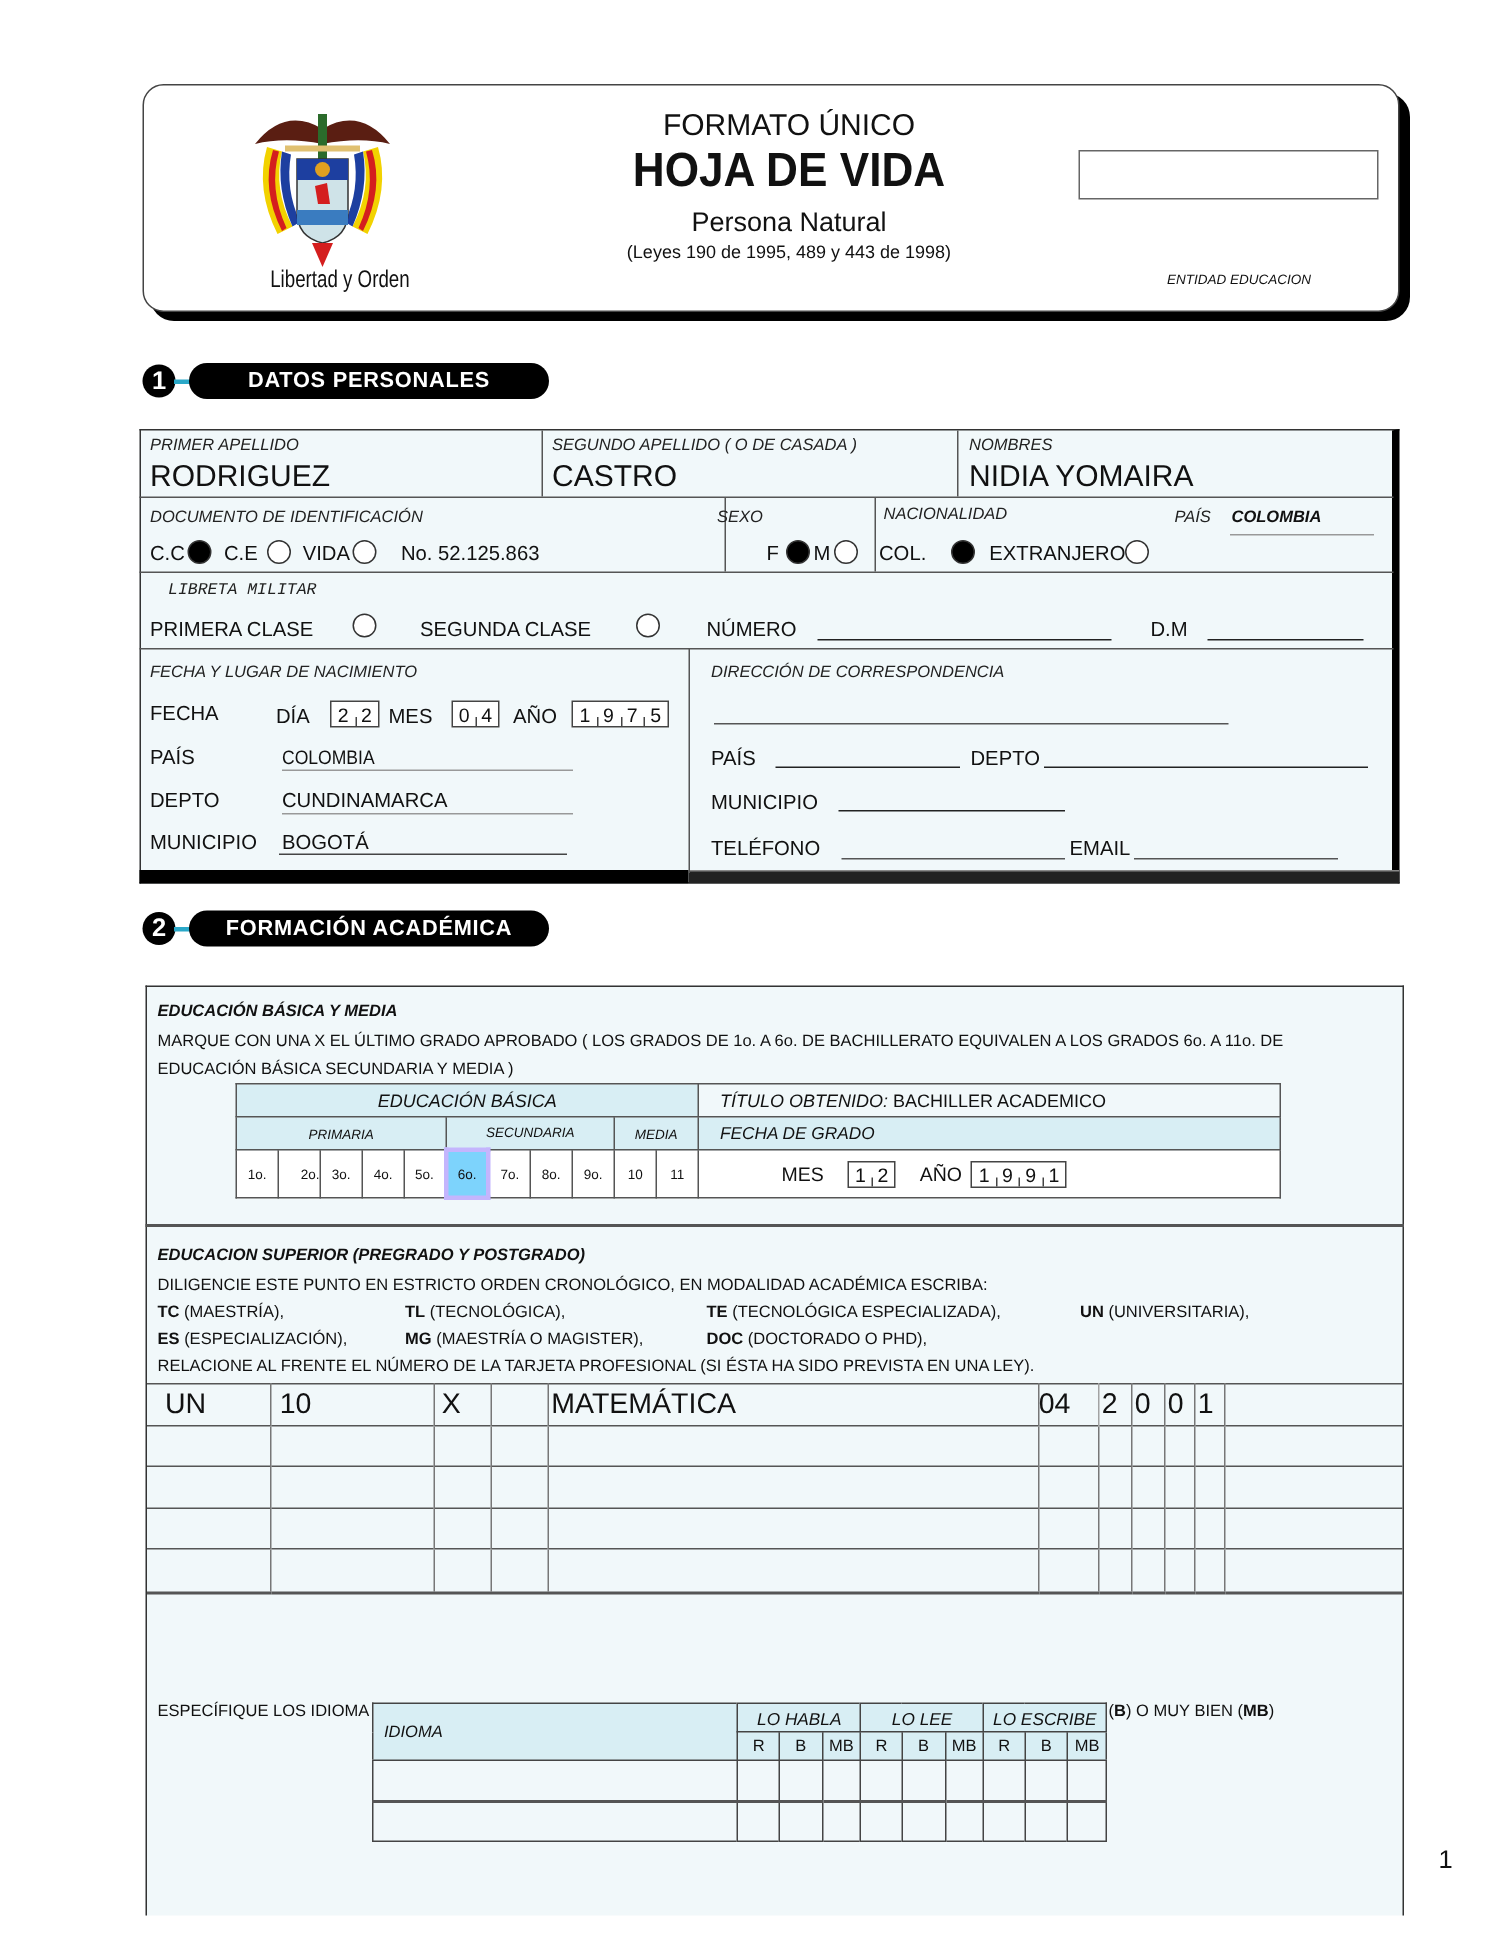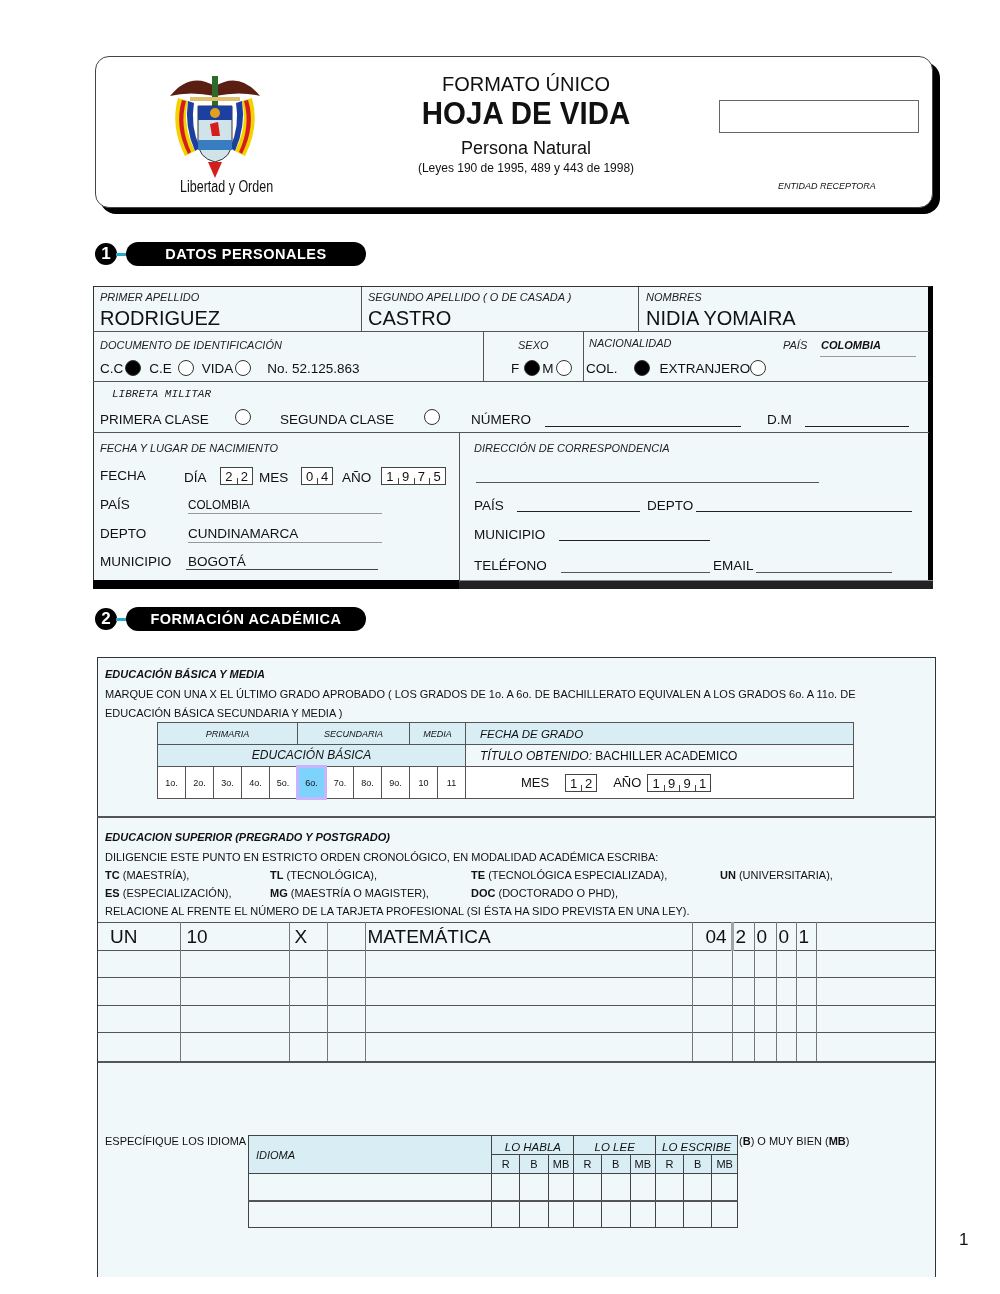--- a/index.html
+++ b/index.html
@@ -59,21 +59,21 @@
   </svg>
 </div>
 <div class="abs" style="left:170px;top:178px;width:92px;text-align:center;font-size:16px;font-family:'Liberation Sans Narrow','Liberation Sans',sans-serif;transform:scaleX(0.78);transform-origin:center;white-space:nowrap;">Libertad y Orden</div>
 
 <div class="abs" style="left:376px;top:73px;width:300px;text-align:center;font-size:20px;">FORMATO ÚNICO</div>
 <div class="abs" style="left:376px;top:95px;width:300px;text-align:center;font-size:32px;font-weight:bold;transform:scaleX(0.92);">HOJA DE VIDA</div>
 <div class="abs" style="left:376px;top:138px;width:300px;text-align:center;font-size:18px;">Persona Natural</div>
 <div class="abs" style="left:376px;top:161px;width:300px;text-align:center;font-size:12px;">(Leyes 190 de 1995, 489 y 443 de 1998)</div>
 
 <div class="abs entidad-box"></div>
-<div class="abs" style="left:778px;top:181px;font-size:9px;font-style:italic;">ENTIDAD RECEPTORA</div>
+<div class="abs" style="left:778px;top:181px;font-size:9px;font-style:italic;">ENTIDAD EDUCACION</div>
 
 <div class="abs num" style="left:95px;top:243px;">1</div>
 <div class="abs connector" style="left:116px;top:253px;"></div>
 <div class="abs pill" style="left:126px;top:242px;width:240px;">DATOS PERSONALES</div>
 
 <div class="abs bg" style="left:93px;top:286px;width:840px;height:303px;border:1.5px solid #333;border-right:5px solid #000;"></div>
 
 <div class="abs" style="left:93px;top:580px;width:366px;height:9px;background:#000;"></div>
 <div class="abs" style="left:459px;top:580px;width:474px;height:9px;background:#222;border-top:1px solid #888;"></div>
 
@@ -96,21 +96,21 @@
 <div class="abs txt" style="left:100px;top:360px;display:flex;align-items:center;gap:2px;">
   <span>C.C</span>
   <span class="radio on"></span>
   <span style="margin-left:6px;">C.E</span>
   <span class="radio" style="margin-left:4px;"></span>
   <span style="margin-left:6px;">VIDA</span>
   <span class="radio"></span>
   <span style="margin-left:14px;">No. 52.125.863</span>
 </div>
 
-<div class="abs lbl" style="left:518px;top:339px;">SEXO</div>
+<div class="abs lbl" style="left:478px;top:339px;">SEXO</div>
 <div class="abs txt" style="left:511px;top:360px;display:flex;align-items:center;gap:2px;">
   <span>F</span>
   <span class="radio on" style="margin-left:3px;"></span>
   <span>M</span>
   <span class="radio"></span>
 </div>
 
 <div class="abs lbl" style="left:589px;top:337px;">NACIONALIDAD</div>
 <div class="abs txt" style="left:586px;top:360px;display:flex;align-items:center;">
   <span>COL.</span>
@@ -183,32 +183,32 @@
 <div class="abs pill" style="left:126px;top:607px;width:240px;">FORMACIÓN ACADÉMICA</div>
 
 <div class="abs bg" style="left:97px;top:657px;width:839px;height:620px;border:1.5px solid #333;border-bottom:none;"></div>
 
 <div class="abs" style="left:105px;top:668px;font-size:11px;font-weight:bold;font-style:italic;">EDUCACIÓN BÁSICA Y MEDIA</div>
 <div class="abs" style="left:105px;top:685px;width:800px;font-size:11px;line-height:19px;">MARQUE CON UNA X EL ÚLTIMO GRADO APROBADO ( LOS GRADOS DE 1o. A 6o. DE BACHILLERATO EQUIVALEN A LOS GRADOS 6o. A 11o. DE EDUCACIÓN BÁSICA SECUNDARIA Y MEDIA )</div>
 
 <table class="abs" style="left:157px;top:722px;width:697px;border:1.5px solid #444;font-size:11px;">
   <tbody>
       <tr style="height:22px;">
+    <td colspan="11" class="hbg it" style="text-align:center;font-size:12px;border:1px solid #555;">EDUCACIÓN BÁSICA</td>
+    <td style="border:1px solid #555;padding-left:14px;font-size:12px;"><span class="it">TÍTULO OBTENIDO:</span> <span>BACHILLER ACADEMICO</span></td>
+  </tr>
+  <tr style="height:22px;">
     <td colspan="5" class="hbg it" style="text-align:center;font-size:9px;border:1px solid #555;">PRIMARIA</td>
     <td colspan="4" class="hbg it" style="text-align:center;font-size:9px;border:1px solid #555;">SECUNDARIA</td>
     <td colspan="2" class="hbg it" style="text-align:center;font-size:9px;border:1px solid #555;">MEDIA</td>
     <td class="hbg it" style="border:1px solid #555;padding-left:14px;font-size:11.5px;">FECHA DE GRADO</td>
   </tr>
-  <tr style="height:22px;">
-    <td colspan="11" class="hbg it" style="text-align:center;font-size:12px;border:1px solid #555;">EDUCACIÓN BÁSICA</td>
-    <td style="border:1px solid #555;padding-left:14px;font-size:12px;"><span class="it">TÍTULO OBTENIDO:</span> <span>BACHILLER ACADEMICO</span></td>
-  </tr>
   <tr style="height:32px;">
     <td style="width:28px;text-align:center;border:1px solid #555;font-size:9px;background:#fff;">1o.</td>
-    <td style="width:28px;text-align:center;border:1px solid #555;font-size:9px;background:#fff;">2o.</td>
+    <td style="width:28px;text-align:right;border:1px solid #555;font-size:9px;background:#fff;">2o.</td>
     <td style="width:28px;text-align:center;border:1px solid #555;font-size:9px;background:#fff;">3o.</td>
     <td style="width:28px;text-align:center;border:1px solid #555;font-size:9px;background:#fff;">4o.</td>
     <td style="width:28px;text-align:center;border:1px solid #555;font-size:9px;background:#fff;">5o.</td>
     <td style="width:28px;text-align:center;border:3px solid #c4b5fd;font-size:9px;background:#7dd3fc;">6o.</td>
     <td style="width:28px;text-align:center;border:1px solid #555;font-size:9px;background:#fff;">7o.</td>
     <td style="width:28px;text-align:center;border:1px solid #555;font-size:9px;background:#fff;">8o.</td>
     <td style="width:28px;text-align:center;border:1px solid #555;font-size:9px;background:#fff;">9o.</td>
     <td style="width:28px;text-align:center;border:1px solid #555;font-size:9px;background:#fff;">10</td>
     <td style="width:28px;text-align:center;border:1px solid #555;font-size:9px;background:#fff;">11</td>
     <td style="border:1px solid #555;background:#fff;">
@@ -259,21 +259,21 @@
       <col style="width:119px">
   </colgroup>
   <tbody>
 
   <tr style="height:28px;font-size:19px;">
     <td style="border-top:1.5px solid #555;border-right:1px solid #777;padding-left:12px;">UN</td>
     <td style="border-top:1.5px solid #555;border-right:1px solid #777;padding-left:6px;">10</td>
     <td style="border-top:1.5px solid #555;border-right:1px solid #777;padding-left:5px;">X</td>
     <td style="border-top:1.5px solid #555;border-right:1px solid #777;"></td>
     <td style="border-top:1.5px solid #555;border-right:1px solid #777;padding-left:2px;">MATEMÁTICA</td>
-    <td style="border-top:1.5px solid #555;border-right:3px solid #a3a3a3;padding-left:13px;">04</td>
+    <td style="border-top:1.5px solid #555;border-right:1px solid #a3a3a3;padding-left:0;">04</td>
     <td style="border-top:1.5px solid #555;border-right:1px solid #777;padding-left:2px;">2</td>
     <td style="border-top:1.5px solid #555;border-right:1px solid #777;padding-left:2px;">0</td>
     <td style="border-top:1.5px solid #555;border-right:1px solid #777;padding-left:2px;">0</td>
     <td style="border-top:1.5px solid #555;border-right:1px solid #777;padding-left:2px;">1</td>
     <td style="border-top:1.5px solid #555;"></td>
   </tr>
   <tr style="height:27px;">
     <td style="border-top:1.5px solid #555;border-right:1px solid #777;"></td>
         <td style="border-top:1.5px solid #555;border-right:1px solid #777;"></td>
         <td style="border-top:1.5px solid #555;border-right:1px solid #777;"></td>

